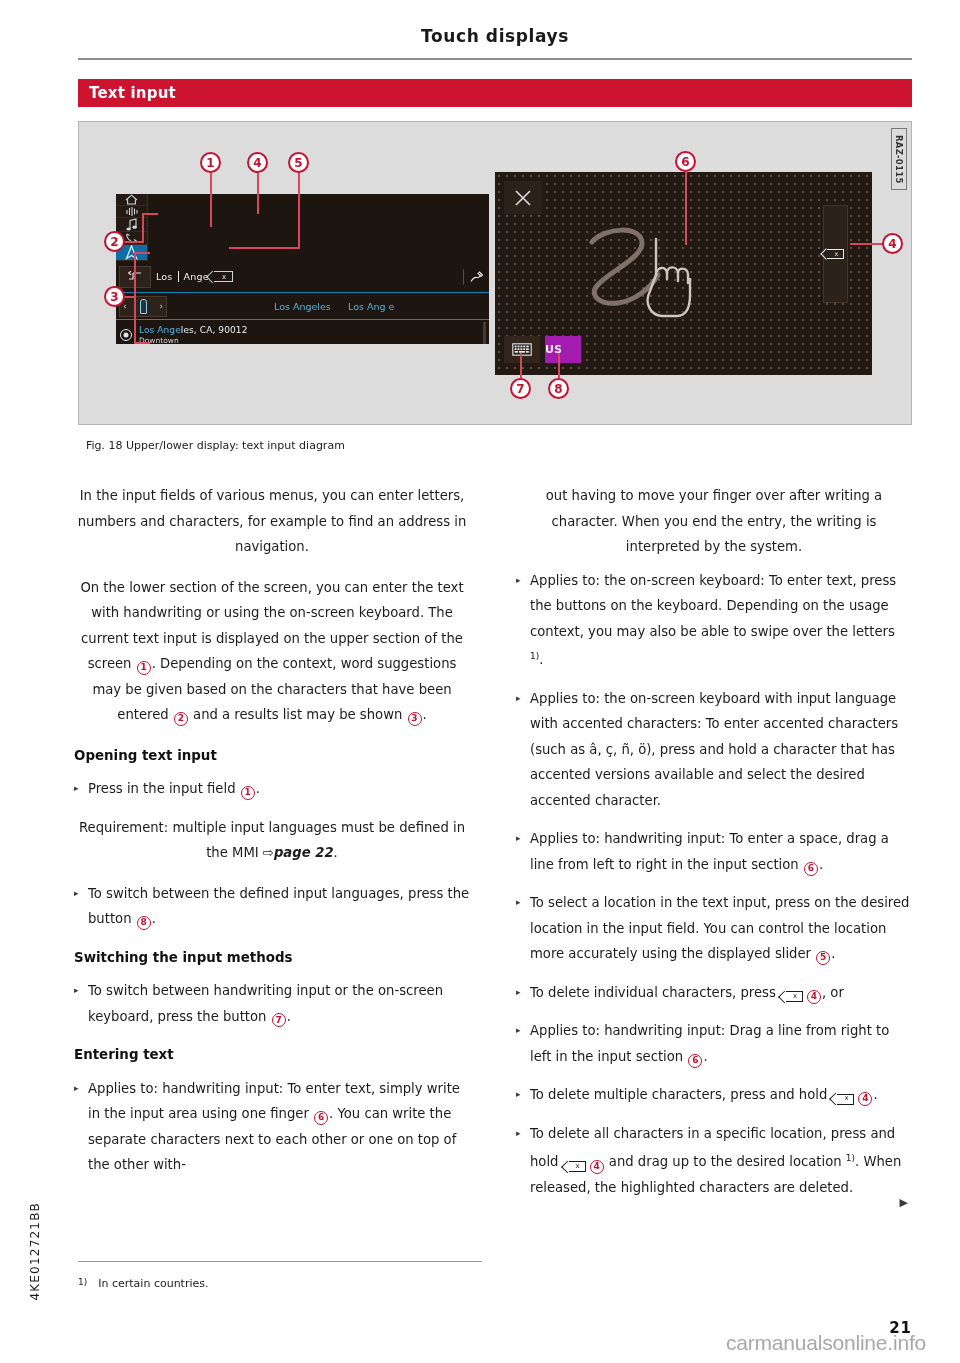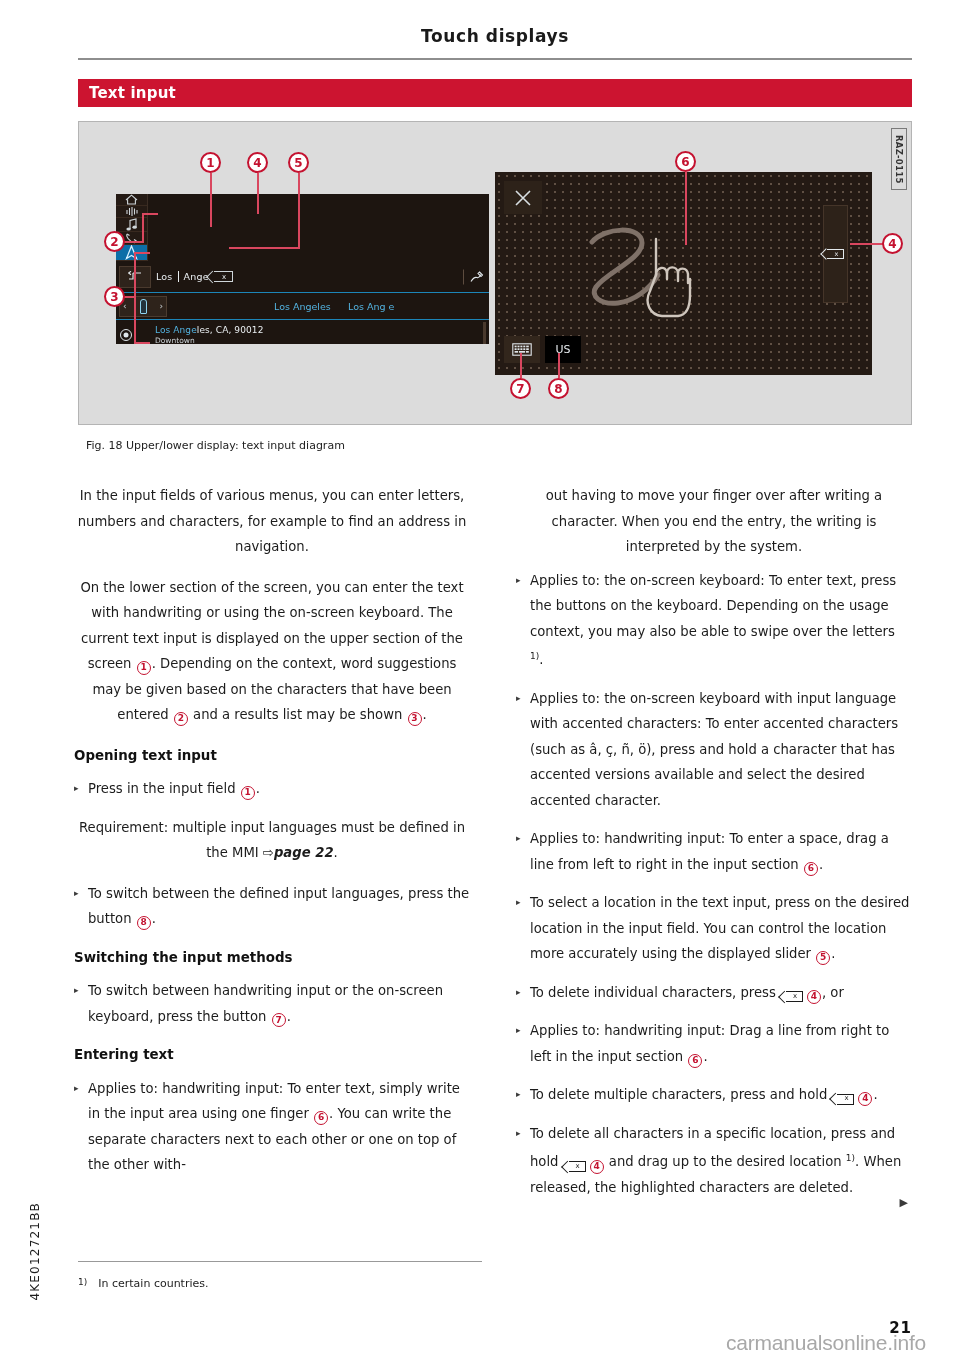--- a/index.html
+++ b/index.html
@@ -212,21 +212,20 @@
   .ud-sugg-1 { left: 118px; margin-left: 40px; }
   .ud-sugg-2 { left: 232px; }
 
   .ud-list { flex: 1; position: relative; overflow: hidden; }
   .ud-row {
     display: flex;
     align-items: center;
     padding: 2.5px 0 2.5px 4px;
     border-bottom: 1px solid #3a2c22;
     height: 30px;
-    gap: 16px;
   }
   .ud-row-radio {
     width: 12px; height: 12px;
     border: 1.3px solid #dfe6ea;
     border-radius: 50%;
     margin-right: 7px;
     position: relative;
     flex: none;
   }
   .ud-row-radio::after {
@@ -314,25 +313,25 @@
     position: absolute;
     left: 9px; bottom: 12px;
     width: 36px; height: 27px;
     background: #32261c;
     display: flex; align-items: center; justify-content: center;
   }
   .ld-lang-btn {
     position: absolute;
     left: 50px; bottom: 12px;
     width: 36px; height: 27px;
-    background: #000000;
-    display: flex; align-items: center; justify-content: center;
+    background: #a21caf;
+    display: flex; align-items: center; justify-content: flex-start;
     color: #e6ebef;
     font-size: 11px;
-    font-weight: normal;
+    font-weight: bold;
   }
 
   
   .callout {
     position: absolute;
     width: 21px; height: 21px;
     border-radius: 50%;
     border: 2px solid #c41230;
     background: #ffffff;
     color: #c41230;

